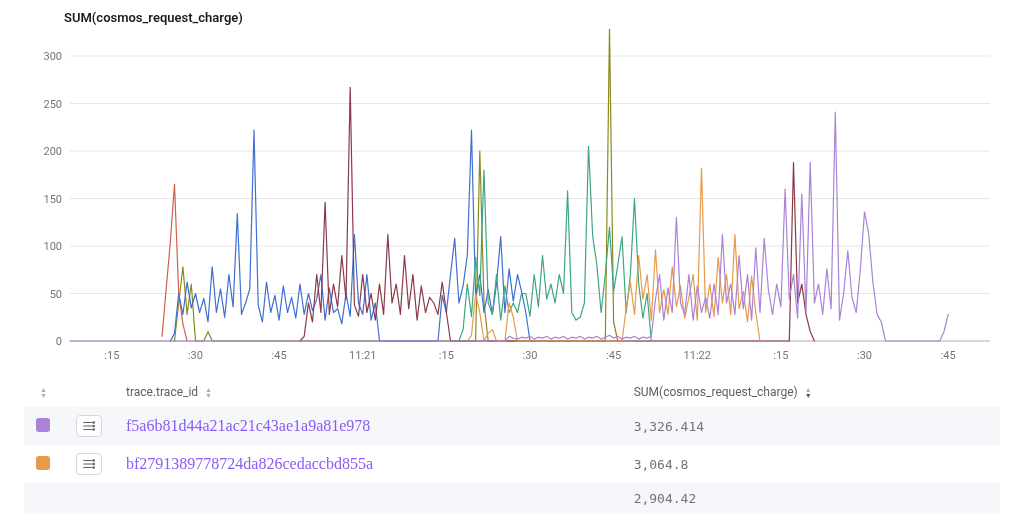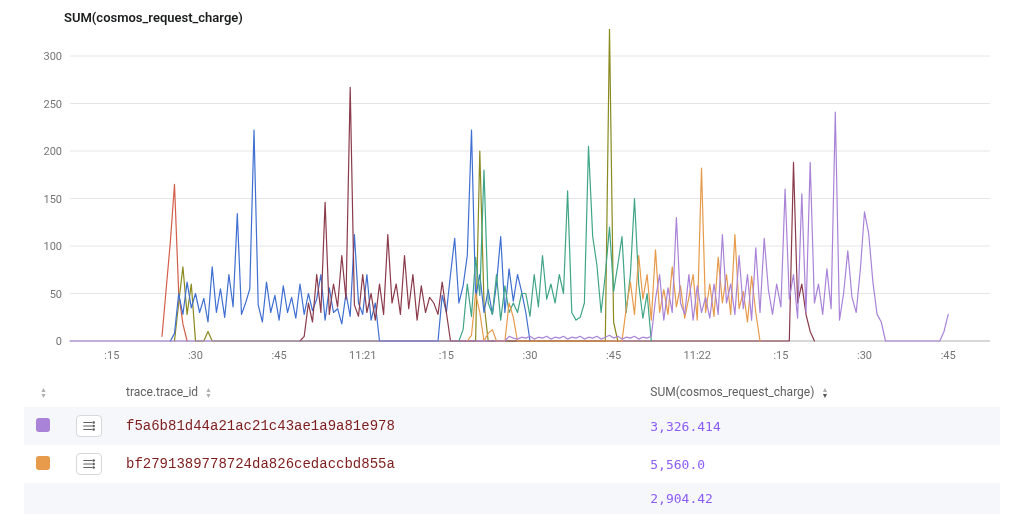--- a/index.html
+++ b/index.html
@@ -25,24 +25,24 @@
   .axis-text { font-size: 11px; fill: #757575; }
   .grid-line { stroke: #e6e6e6; stroke-width: 1; }
   .series-line { fill: none; stroke-width: 1.2; stroke-linejoin: round; stroke-linecap: round; }
 
   
   .tbl { width: 100%; margin-top: 8px; font-size: 13px; border-collapse: collapse; }
   .tbl th, .tbl td { text-align: left; padding: 8px 12px; vertical-align: middle; }
   .tbl th { font-weight: 400; color: #606060; font-size: 12px; }
   .tbl tbody tr:nth-child(odd) { background: #f5f7fa; }
   .swatch { width: 14px; height: 14px; border-radius: 3px; display: inline-block; }
-  .trace-link { color: #7f1d1d; font-family: Liberation Mono, monospace; font-size: 14px; }
+  .trace-link { color: #8b5cf6; font-family: Liberation Serif, serif; font-size: 16px; }
   .col-swatch { width: 40px; }
   .col-icon { width: 40px; }
-  .sum-col { font-family: ui-monospace, SFMono-Regular, Menlo, Consolas, monospace; color: #8b5cf6; }
+  .sum-col { font-family: ui-monospace, SFMono-Regular, Menlo, Consolas, monospace; color: #737373; }
   .sort-icons { display: inline-flex; flex-direction: column; font-size: 7px; line-height: 6px; color: #b0b0b0; margin-left: 4px; vertical-align: middle; }
   .sort-icons .down-active { color: #555; }
   .trace-icon-btn {
     width: 26px; height: 22px; border: 1px solid #d5d8dc; border-radius: 4px;
     background: #fff; display: inline-flex; align-items: center; justify-content: center;
     cursor: pointer;
   }
   .trace-icon-btn svg { width: 14px; height: 14px; }
 </style>
 </head>
@@ -137,21 +137,21 @@
               <span>
                 <svg viewBox="0 0 24 24" fill="none" stroke="#606060" stroke-width="2" stroke-linecap="round" stroke-linejoin="round">
                   <path d="M3 6h14M3 12h14M3 18h14"></path>
                   <circle cx="20" cy="6" r="1.2" fill="#606060"></circle>
                   <circle cx="20" cy="12" r="1.2" fill="#606060"></circle>
                   <circle cx="20" cy="18" r="1.2" fill="#606060"></circle>
                 </svg>
               </span>
             </span></td>
           <td><span class="trace-link">bf2791389778724da826cedaccbd855a</span></td>
-          <td class="sum-col">5,560.0</td>
+          <td class="sum-col">3,064.8</td>
         </tr>
         <tr>
           <td class="col-swatch"></td>
           <td class="col-icon"></td>
           <td></td>
           <td class="sum-col">2,904.42</td>
         </tr>
       </tbody>
   </table>
 </div>

